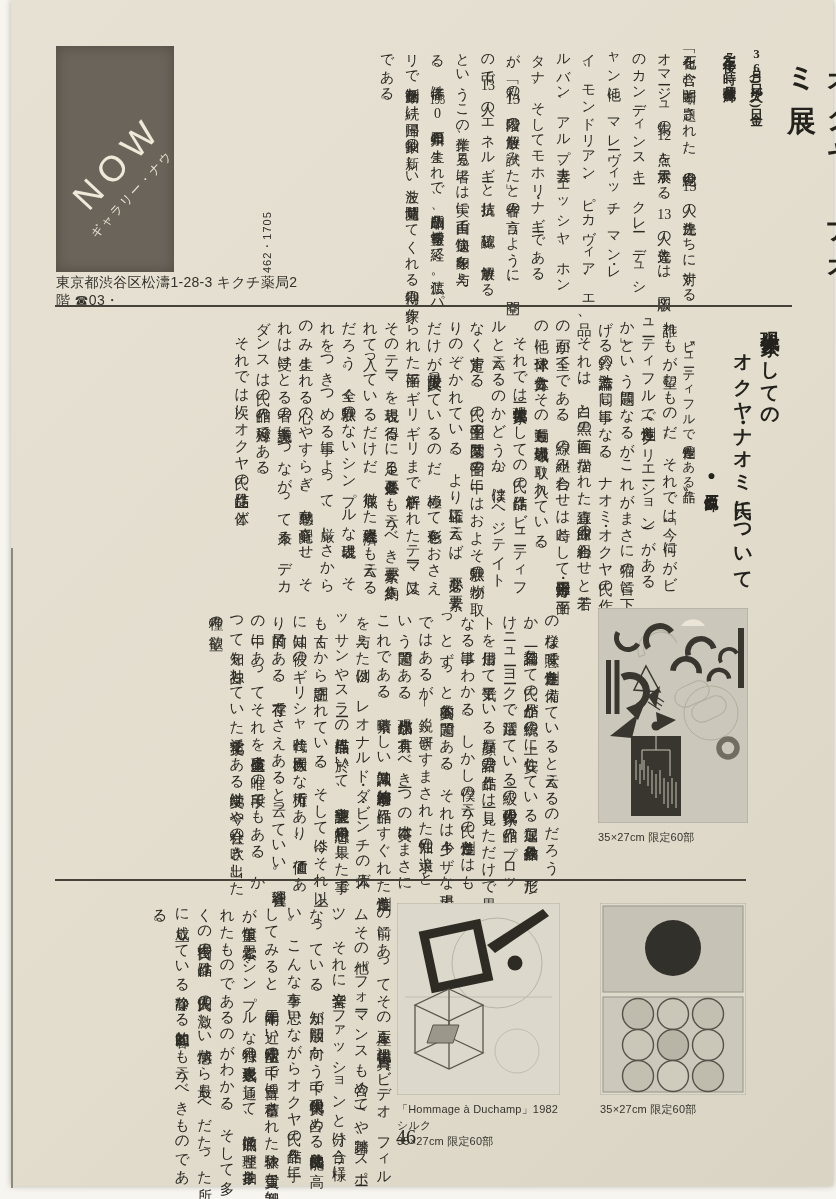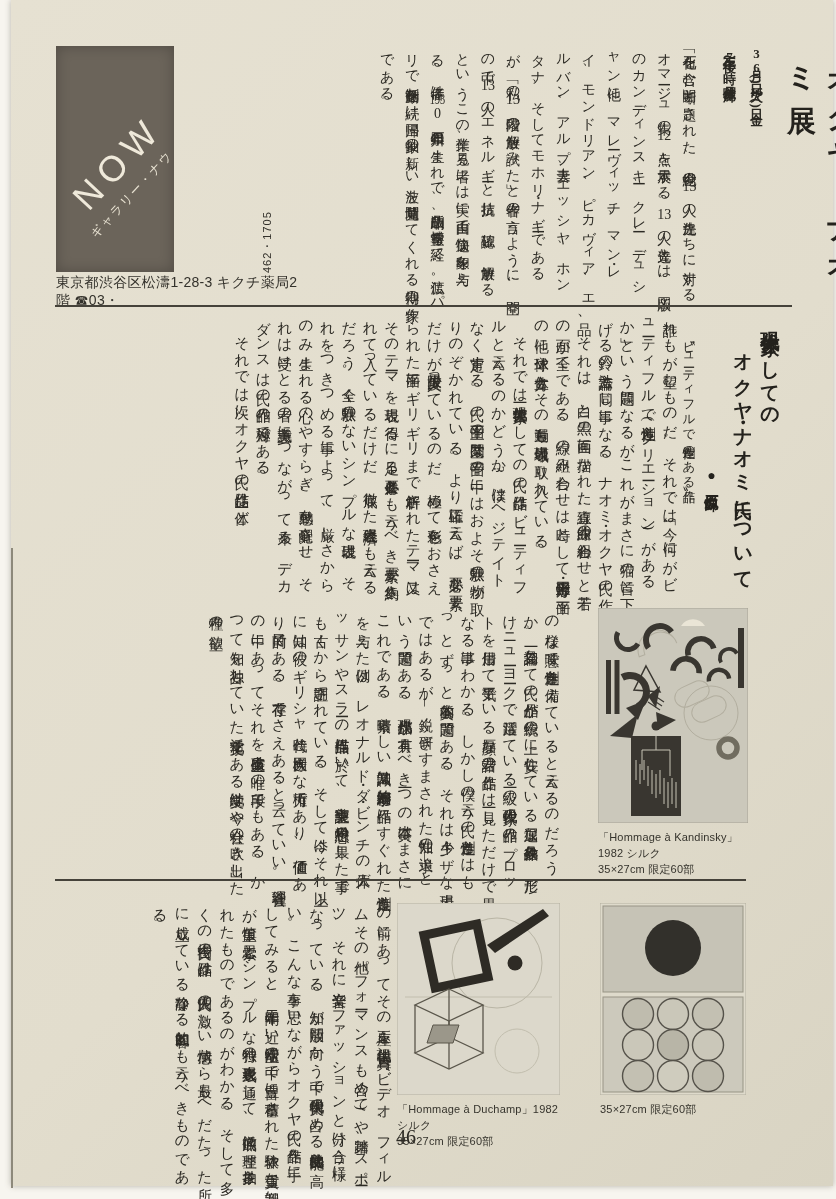--- a/index.html
+++ b/index.html
@@ -121,21 +121,20 @@
       </g>
       <g stroke="#c7c3b4" stroke-width="1" fill="none">
         <path d="M58 128 V142 M44 142 H72 M44 142 V162 M72 142 V168"></path>
         <path d="M38 152 V172 M42 156 V176 M46 152 V172 M50 158 V178"></path>
         <path d="M54 162 V186 M58 166 V190 M62 162 V186"></path>
         <path d="M66 170 V196 M70 174 V200 M74 170 V196 M78 174 V200"></path>
       </g>
       <circle cx="130" cy="140" r="9" fill="none" stroke="#716d60" stroke-width="5.5"></circle>
     </svg>
     <div class="caption">
-      <div>「Hommage à Kandinsky」1982 シルク</div>
       <div>35×27cm 限定60部</div>
     </div>
   </div>
 
   <div class="rule rule-mid"></div>
 
   <div class="figure fig-duchamp">
     <svg width="163" height="192" viewBox="0 0 163 192">
       <rect x="0" y="0" width="163" height="192" fill="#dcd8cb" stroke="#b3af9f" stroke-width="1"></rect>
       <circle cx="100" cy="60" r="45" fill="none" stroke="#b9b5a5" stroke-width="1"></circle>

